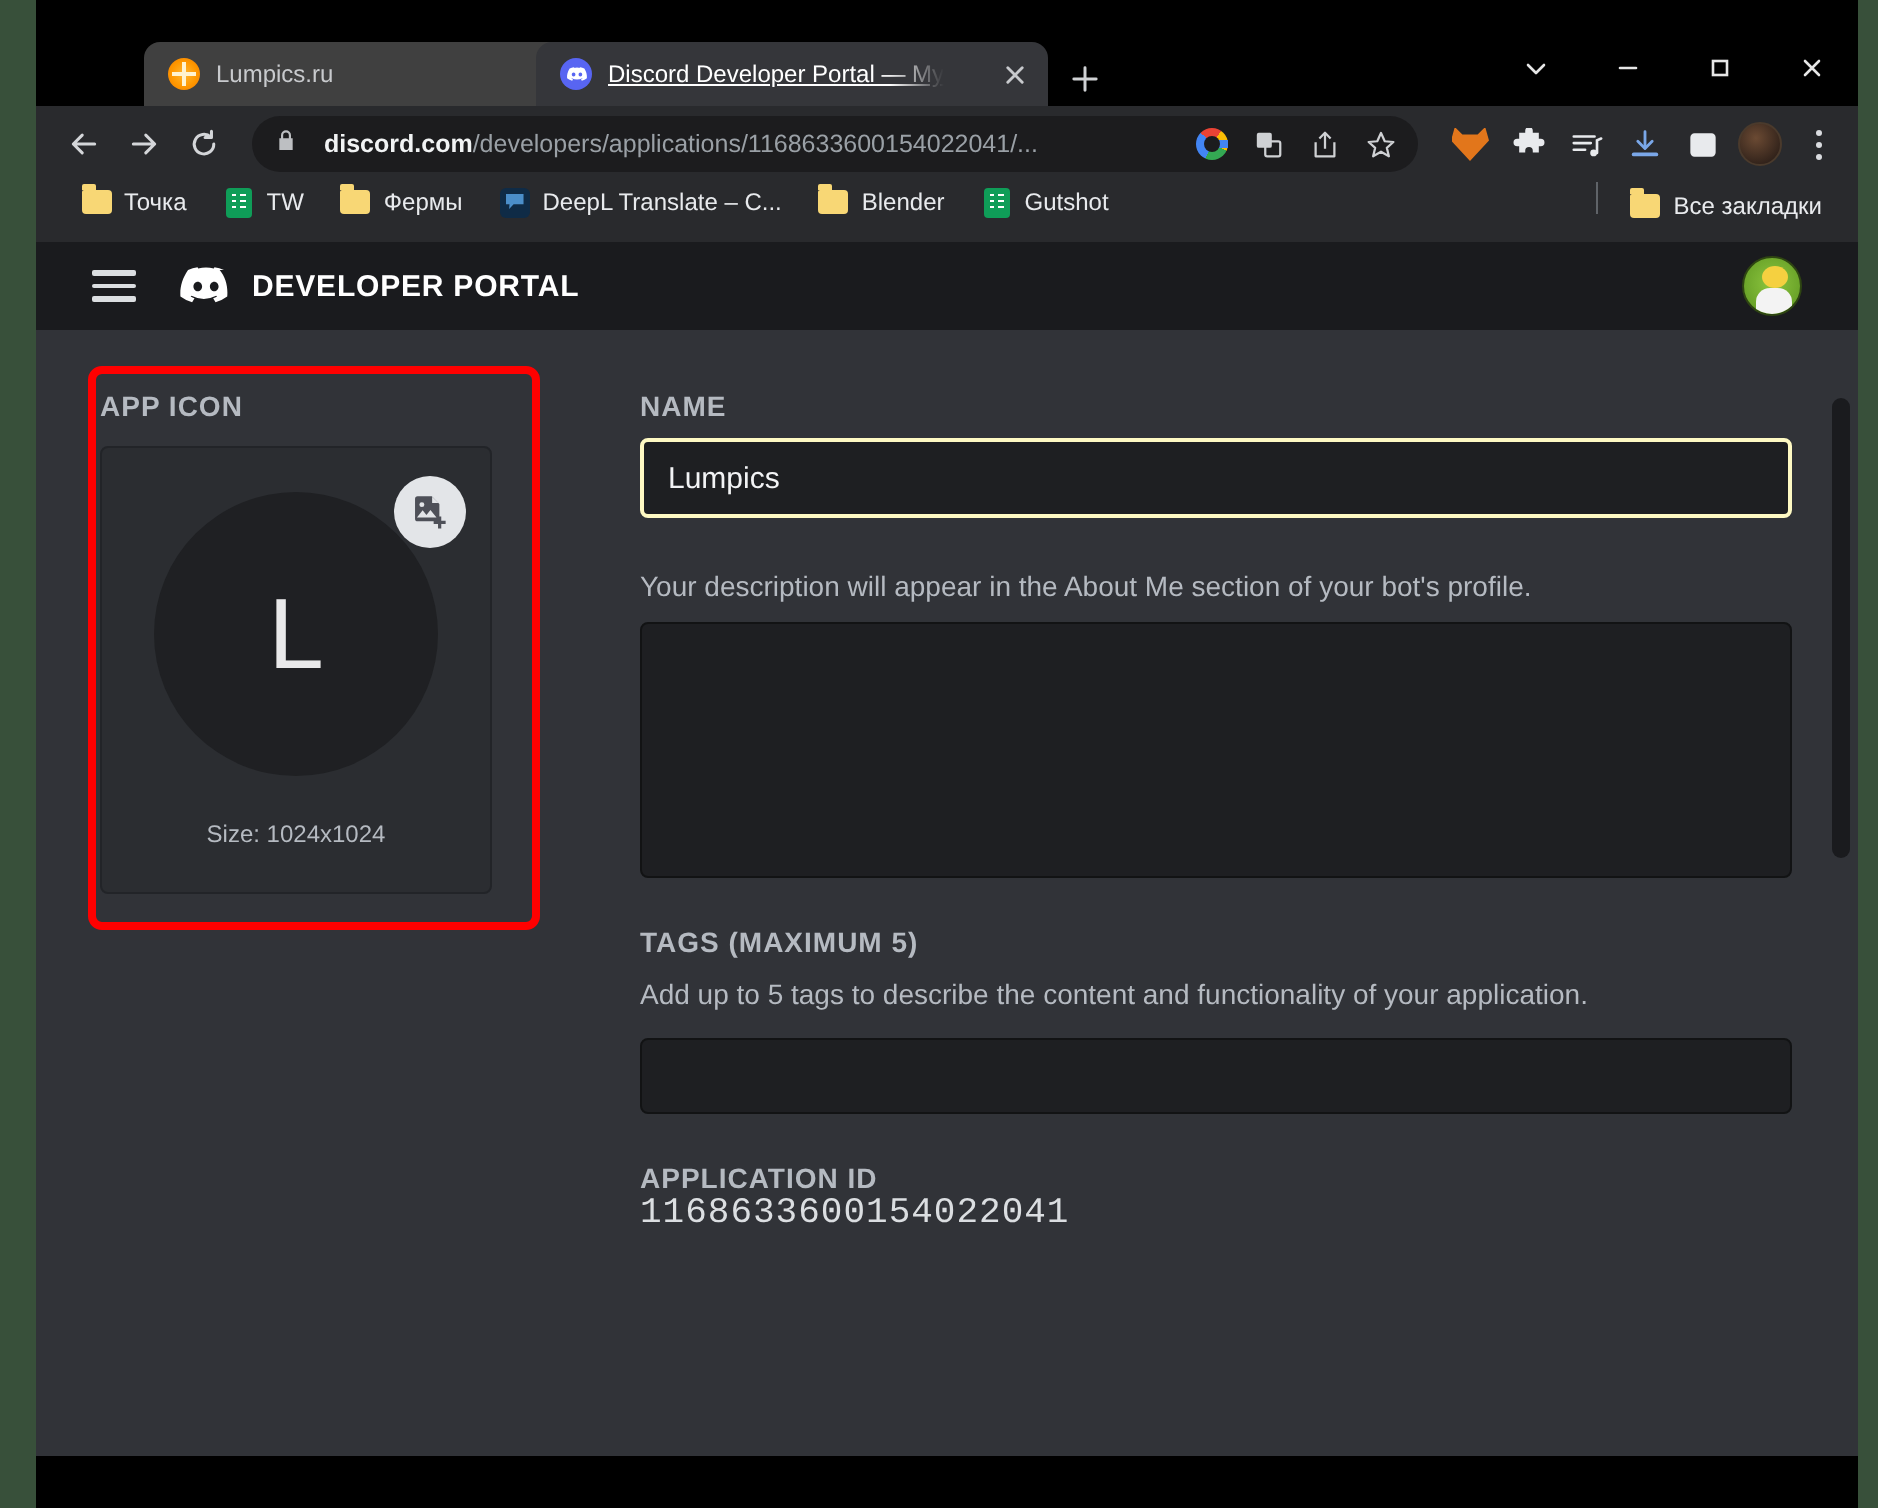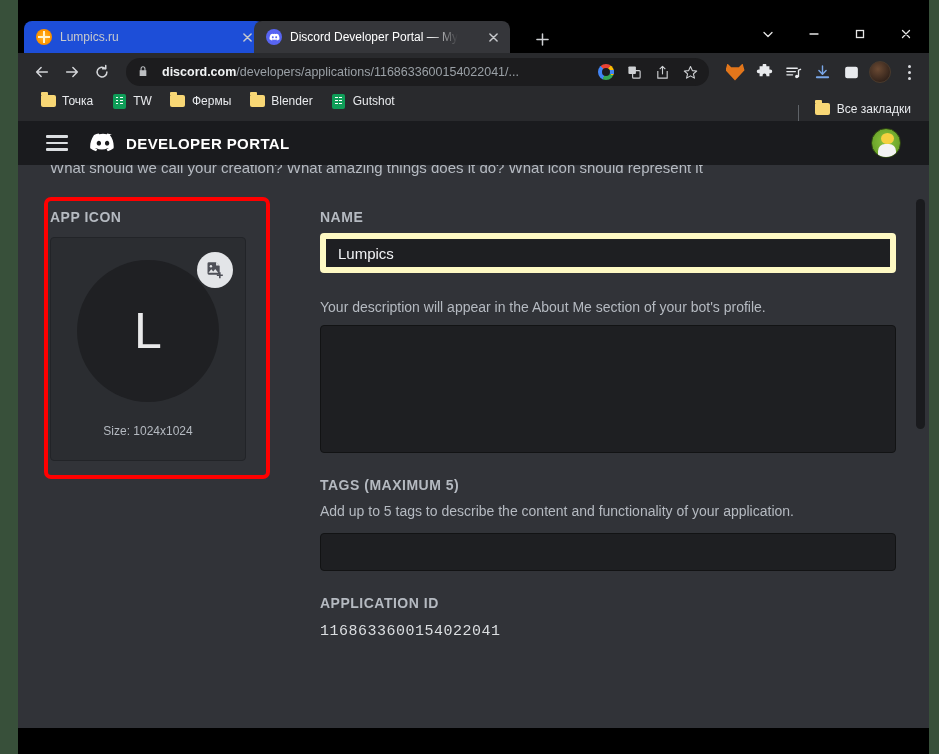--- a/index.html
+++ b/index.html
@@ -40,21 +40,21 @@
   .tab {
     position: absolute;
     top: 6px; height: 32px;
     display: flex; align-items: center;
     padding: 0 8px 0 12px;
     border-radius: 8px 8px 0 0;
     font-size: 12px;
     color: #c8cacd;
     cursor: default;
   }
-  .tab.inactive { background: #1d4ed8; }
+  .tab.inactive { background: #404040; margin-left: 48px; }
   .tab.active { background: #35363a; color: #ffffff; }
   .tab-fav {
     width: 16px; height: 16px; flex: 0 0 16px;
     margin-right: 8px; border-radius: 50%;
     display: flex; align-items: center; justify-content: center;
   }
   .fav-orange {
     background: radial-gradient(circle at 50% 50%, #ffb733 0%, #ff9800 55%, #f07b00 100%);
     position: relative;
   }
@@ -209,21 +209,21 @@
     width: 15px; height: 15px; background: #0f2b46; border-radius: 3px;
     position: relative;
   }
   .deepl::after {
     content: ""; position: absolute; left: 3px; top: 3px;
     width: 9px; height: 8px; background: #4b8ec9;
     clip-path: polygon(0 0, 100% 0, 100% 70%, 45% 70%, 20% 100%, 22% 70%, 0 70%);
   }
   .bm-right {
     position: absolute; right: 10px; top: 0; height: 30px;
-    display: flex; align-items: flex-end; gap: 8px;
+    display: flex; align-items: flex-start; gap: 8px;
   }
   .bm-sep { width: 1px; height: 16px; background: #5f6368; }
 
   
   .discord {
     position: absolute;
     left: 0; top: 106px; right: 0; bottom: 12px;
     background: #313338;
     overflow: hidden;
   }
@@ -353,21 +353,21 @@
   .icon-size {
     position: absolute; bottom: 22px; left: 0; right: 0;
     text-align: center;
     font-size: 12px; color: #b5bac1;
   }
 
   .field-input {
     margin-top: 8px;
     height: 40px; width: 100%;
     background: #1e1f22;
-    border: 6px solid #fef9c3;
+    border: 2px solid #fef9c3;
     border-radius: 4px;
     display: flex; align-items: center;
     padding: 0 12px;
     font-size: 15px; color: #f2f3f5;
   }
   .field-textarea {
     margin-top: 8px;
     height: 128px; width: 100%;
     background: #1e1f22;
     border: 1px solid #121314;
@@ -375,22 +375,22 @@
   }
   .field-tags {
     margin-top: 12px;
     height: 38px; width: 100%;
     background: #1e1f22;
     border: 1px solid #121314;
     border-radius: 4px;
   }
   .block { margin-top: 24px; }
   .appid {
-    margin-top: 12px;
-    font-size: 15px; color: #dbdee1;
+    margin-top: 0;
+    font-size: 18px; color: #dbdee1;
     font-family: "Liberation Mono", monospace;
     letter-spacing: 0.5px;
   }
 
   
   .scrollbar {
     position: absolute; right: 4px; top: 48px;
     width: 9px; bottom: 6px;
   }
   .scroll-thumb {
@@ -419,21 +419,21 @@
     <div class="tab inactive" style="left:6px; width:240px;">
       <span class="tab-fav fav-orange"></span>
       <span class="tab-title">Lumpics.ru</span>
       <span class="tab-close" style="margin-left:auto;">
         <svg viewBox="0 0 10 10">
             <path d="M1 1 L9 9 M9 1 L1 9" fill="none" stroke-linecap="round"></path>
           </svg>
       </span>
     </div>
 
-    <div class="tab active" style="left:236px; width:256px;">
+    <div class="tab active" style="left:250px; width:256px;text-decoration:underline;">
       <span class="tab-fav fav-discord">
         <svg viewBox="0 0 24 24">
             <path d="M20 5a18 18 0 0 0-4.5-1.4l-.3.6A16 16 0 0 1 12 3.8 16 16 0 0 1 8.8 4.2l-.3-.6A18 18 0 0 0 4 5C1.6 8.6.9 12.1 1.2 15.6A18 18 0 0 0 6.7 18.4l1-1.6a11 11 0 0 1-1.8-.9l.4-.3a12.8 12.8 0 0 0 11.4 0l.4.3a11 11 0 0 1-1.8.9l1 1.6a18 18 0 0 0 5.5-2.8C23.1 11.5 22 8 20 5zM8.3 13.6c-1.1 0-2-1-2-2.2s.9-2.2 2-2.2 2 1 2 2.2-.9 2.2-2 2.2zm7.4 0c-1.1 0-2-1-2-2.2s.9-2.2 2-2.2 2 1 2 2.2-.9 2.2-2 2.2z"></path>
           </svg>
       </span>
       <span class="tab-title fade">Discord Developer Portal — My </span>
       <span class="tab-close" style="margin-left:auto;">
         <svg viewBox="0 0 10 10">
             <path d="M1 1 L9 9 M9 1 L1 9" fill="none" stroke-linecap="round"></path>
           </svg>
@@ -575,20 +575,26 @@
       <span>TW</span>
     </div>
     <div class="bm">
       <span class="bm-ico">
           <span class="folder"></span>
         </span>
       <span>Фермы</span>
     </div>
     <div class="bm">
       <span class="bm-ico">
+          <span class="deepl"></span>
+        </span>
+      <span>DeepL Translate – C...</span>
+    </div>
+    <div class="bm">
+      <span class="bm-ico">
           <span class="folder"></span>
         </span>
       <span>Blender</span>
     </div>
     <div class="bm">
       <span class="bm-ico">
           <span class="sheets"></span>
         </span>
       <span>Gutshot</span>
     </div>
@@ -618,23 +624,20 @@
           </svg>
       </span>
       <span class="d-title">DEVELOPER PORTAL</span>
       <span class="d-avatar"></span>
     </div>
 
     <div class="d-scroll">
       <div class="d-content">
 
         <div class="blurb">
-          <span class="cut">
-            <span>What should we call your creation? What amazing things does it do? What icon should represent it</span>
-          </span>
         </div>
 
 
         <div class="form-row">
 
           <div class="col-left">
             <div class="highlight-box"></div>
             <div class="label">APP ICON</div>
             <div class="icon-panel">
               <div class="icon-circle">

